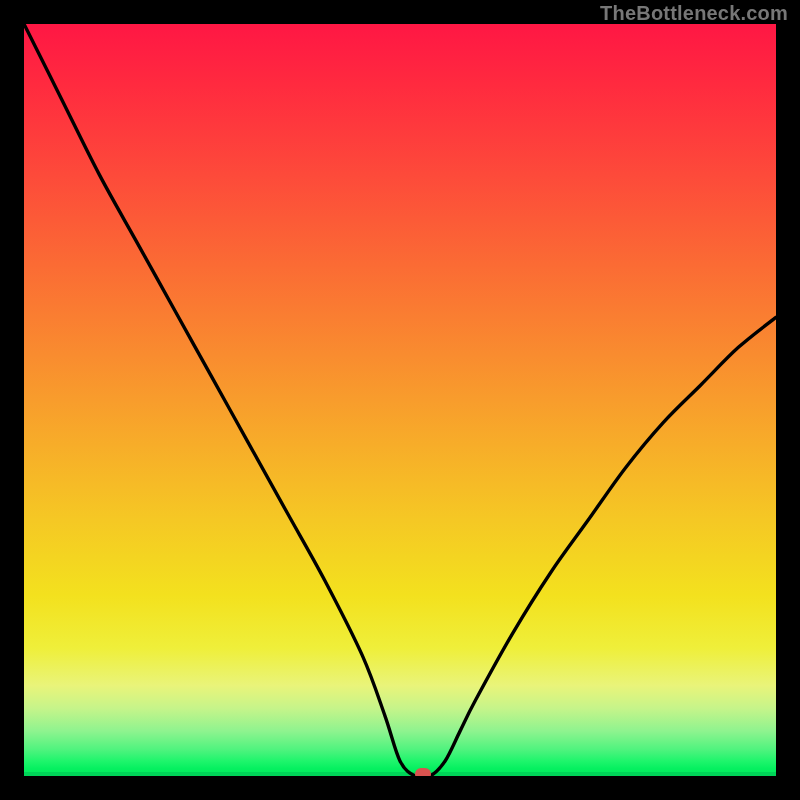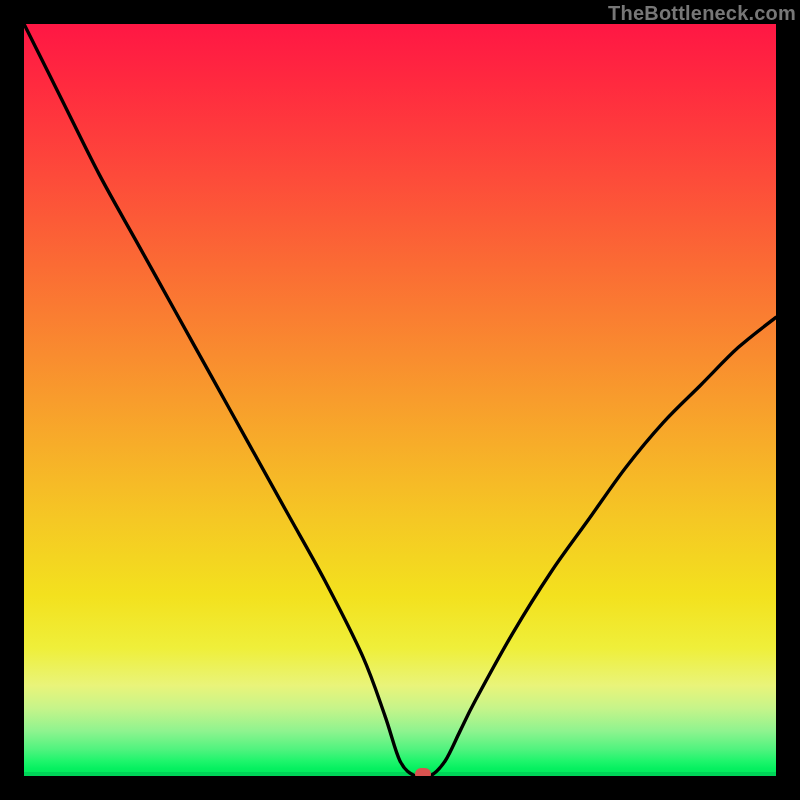--- a/index.html
+++ b/index.html
@@ -13,21 +13,21 @@
   }
   .wrap {
     position: relative;
     width: 800px;
     height: 800px;
     background: #000;
   }
   .watermark {
     position: absolute;
     top: 2px;
-    right: 4px;
+    right: 12px;
     color: #777;
     font-size: 20px;
     font-weight: 600;
     letter-spacing: 0.2px;
     z-index: 20;
   }
   .plot-area {
     position: absolute;
     left: 24px;
     top: 24px;

